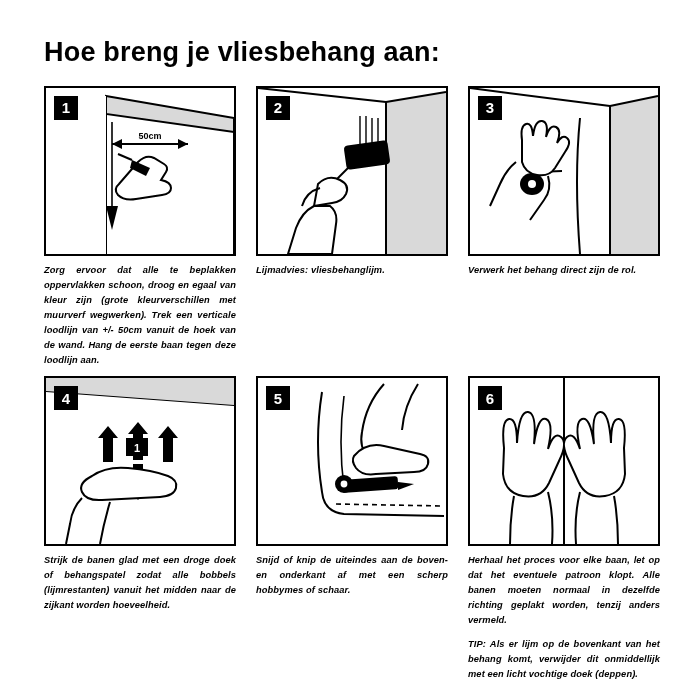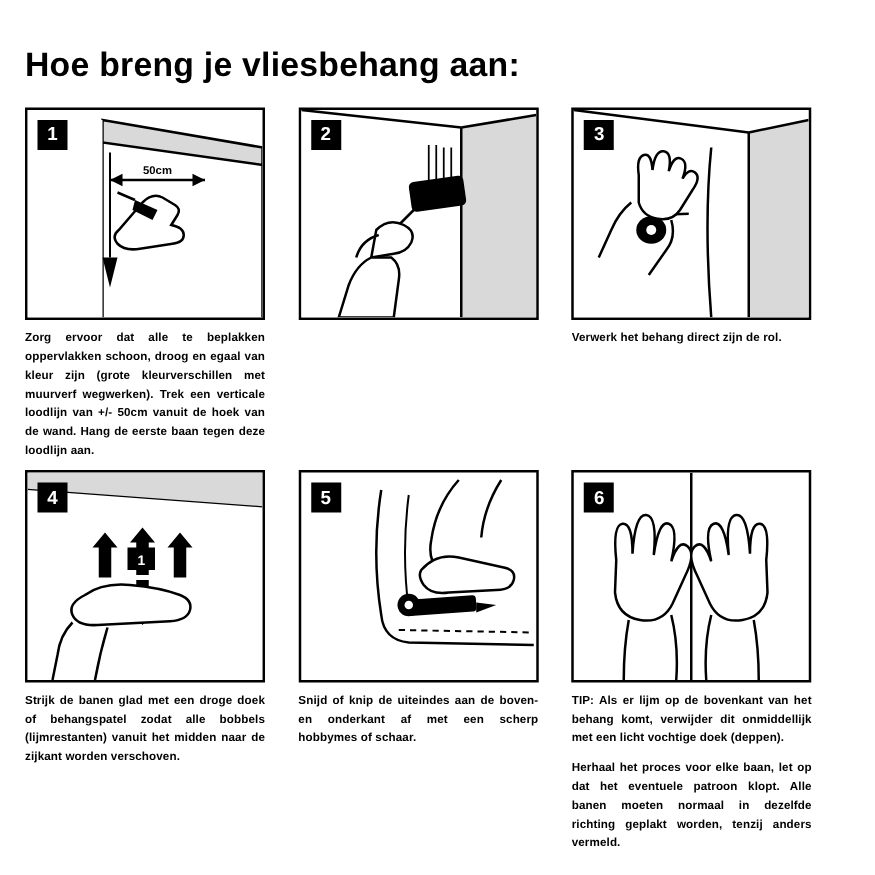--- a/index.html
+++ b/index.html
@@ -12,21 +12,21 @@
     height: 700px;
     font-family: "Liberation Sans", sans-serif;
     color: #000000;
     overflow: hidden;
   }
   .page {
     position: relative;
     width: 700px;
     height: 700px;
     box-sizing: border-box;
-    padding: 38px 44px 10px 20px;
+    padding: 38px 44px 10px 44px;
   }
   .title {
     font-size: 27px;
     font-weight: bold;
     letter-spacing: 0.2px;
     margin: 0 0 18px 0;
     line-height: 1.1;
   }
   .grid {
     display: grid;
@@ -64,20 +64,21 @@
   .caption {
     font-size: 9.3px;
     line-height: 1.62;
     font-weight: bold;
     margin-top: 7px;
     text-align: justify;
     letter-spacing: 0.1px;
   }
   .caption p {
     margin: 0 0 9px 0;
+    font-style: italic;
   }
   .caption p:last-child { margin-bottom: 0; }
   svg { display: block; }
 </style>
 </head>
 <body>
 
 <div class="page">
 
   <h1 class="title">Hoe breng je vliesbehang aan:</h1>
@@ -133,20 +134,21 @@
 
           <rect x="88" y="56" width="42" height="22" rx="3" fill="#000" stroke="#000" stroke-width="2" transform="rotate(-8 109 67)"></rect>
           <line x1="90" y1="80" x2="74" y2="96" stroke="#000" stroke-width="2"></line>
 
           <path d="M60 96 q10 -10 22 -4 q10 5 6 14 q-4 8 -14 9 l-18 3 z" fill="#fff" stroke="#000" stroke-width="2"></path>
           <path d="M56 118 q-12 6 -18 22 l-8 26 h44 l4 -30 q2 -12 -6 -18 z" fill="#fff" stroke="#000" stroke-width="2"></path>
           <path d="M62 100 q-14 4 -18 18" fill="none" stroke="#000" stroke-width="2"></path>
         </svg>
       </div>
       <div class="caption">
+        <p>Lijmadvies: vliesbehanglijm.</p>
       </div>
     </div>
 
     <div class="cell">
       <div class="panel">
         <div class="badge">3</div>
         <svg width="188" height="166" viewBox="0 0 188 166">
           <polygon points="0,0 140,18 140,166 0,166" fill="#ffffff" stroke="none"></polygon>
           <polygon points="140,18 188,8 188,166 140,166" fill="#d9d9d9" stroke="none"></polygon>
           <line x1="0" y1="0" x2="140" y2="18" stroke="#000" stroke-width="2"></line>
@@ -187,21 +189,21 @@
           </g>
           <rect x="80" y="60" width="22" height="18" fill="#000"></rect>
           <text x="91" y="74" font-family="Liberation Sans, sans-serif" font-size="11" font-weight="bold" fill="#fff" text-anchor="middle">1</text>
 
           <path d="M46 98 q14 -10 36 -8 q24 2 40 8 q10 4 8 12 q-2 8 -16 9 l-58 3 q-16 1 -20 -8 q-4 -9 10 -16 z" fill="#fff" stroke="#000" stroke-width="2"></path>
           <path d="M36 120 q-10 10 -12 26 l-4 20" fill="none" stroke="#000" stroke-width="2"></path>
           <path d="M64 124 q-6 20 -10 42" fill="none" stroke="#000" stroke-width="2"></path>
         </svg>
       </div>
       <div class="caption">
-        <p>Strijk de banen glad met een droge doek of behangspatel zodat alle bobbels (lijmrestanten) vanuit het midden naar de zijkant worden verschoven.</p>
+        <p>Strijk de banen glad met een droge doek of behangspatel zodat alle bobbels (lijmrestanten) vanuit het midden naar de zijkant worden hoeveelheid.</p>
       </div>
     </div>
 
     <div class="cell">
       <div class="panel">
         <div class="badge">5</div>
         <svg width="188" height="166" viewBox="0 0 188 166">
 
           <path d="M64 14 q-8 50 0 100 q2 20 22 22 l100 2" fill="none" stroke="#000" stroke-width="2"></path>
           <path d="M86 18 q-6 46 0 92" fill="none" stroke="#000" stroke-width="1.6"></path>
@@ -233,19 +235,19 @@
           <path d="M34 70 q-3 -28 5 -29 q8 -1 8 24 q2 -32 11 -31 q9 1 6 32 q4 -28 12 -25 q8 3 2 30 q6 -18 13 -12 q7 6 -2 24 l-10 22 q-8 16 -26 13 q-18 -3 -20 -22 z" fill="#fff" stroke="#000" stroke-width="2"></path>
           <path d="M44 118 q-4 22 -4 48" fill="none" stroke="#000" stroke-width="2"></path>
           <path d="M78 114 q6 24 4 52" fill="none" stroke="#000" stroke-width="2"></path>
 
           <path d="M154 70 q3 -28 -5 -29 q-8 -1 -8 24 q-2 -32 -11 -31 q-9 1 -6 32 q-4 -28 -12 -25 q-8 3 -2 30 q-6 -18 -13 -12 q-7 6 2 24 l10 22 q8 16 26 13 q18 -3 20 -22 z" fill="#fff" stroke="#000" stroke-width="2"></path>
           <path d="M144 118 q4 22 4 48" fill="none" stroke="#000" stroke-width="2"></path>
           <path d="M110 114 q-6 24 -4 52" fill="none" stroke="#000" stroke-width="2"></path>
         </svg>
       </div>
       <div class="caption">
+        <p>Herhaal het proces voor elke baan, let op dat het eventuele patroon klopt. Alle banen moeten normaal in dezelfde richting geplakt worden, tenzij anders vermeld.</p>
         <p>TIP: Als er lijm op de bovenkant van het behang komt, verwijder dit onmiddellijk met een licht vochtige doek (deppen).</p>
-        <p>Herhaal het proces voor elke baan, let op dat het eventuele patroon klopt. Alle banen moeten normaal in dezelfde richting geplakt worden, tenzij anders vermeld.</p>
       </div>
     </div>
 
   </div>
 </div>
 
 </body></html>

